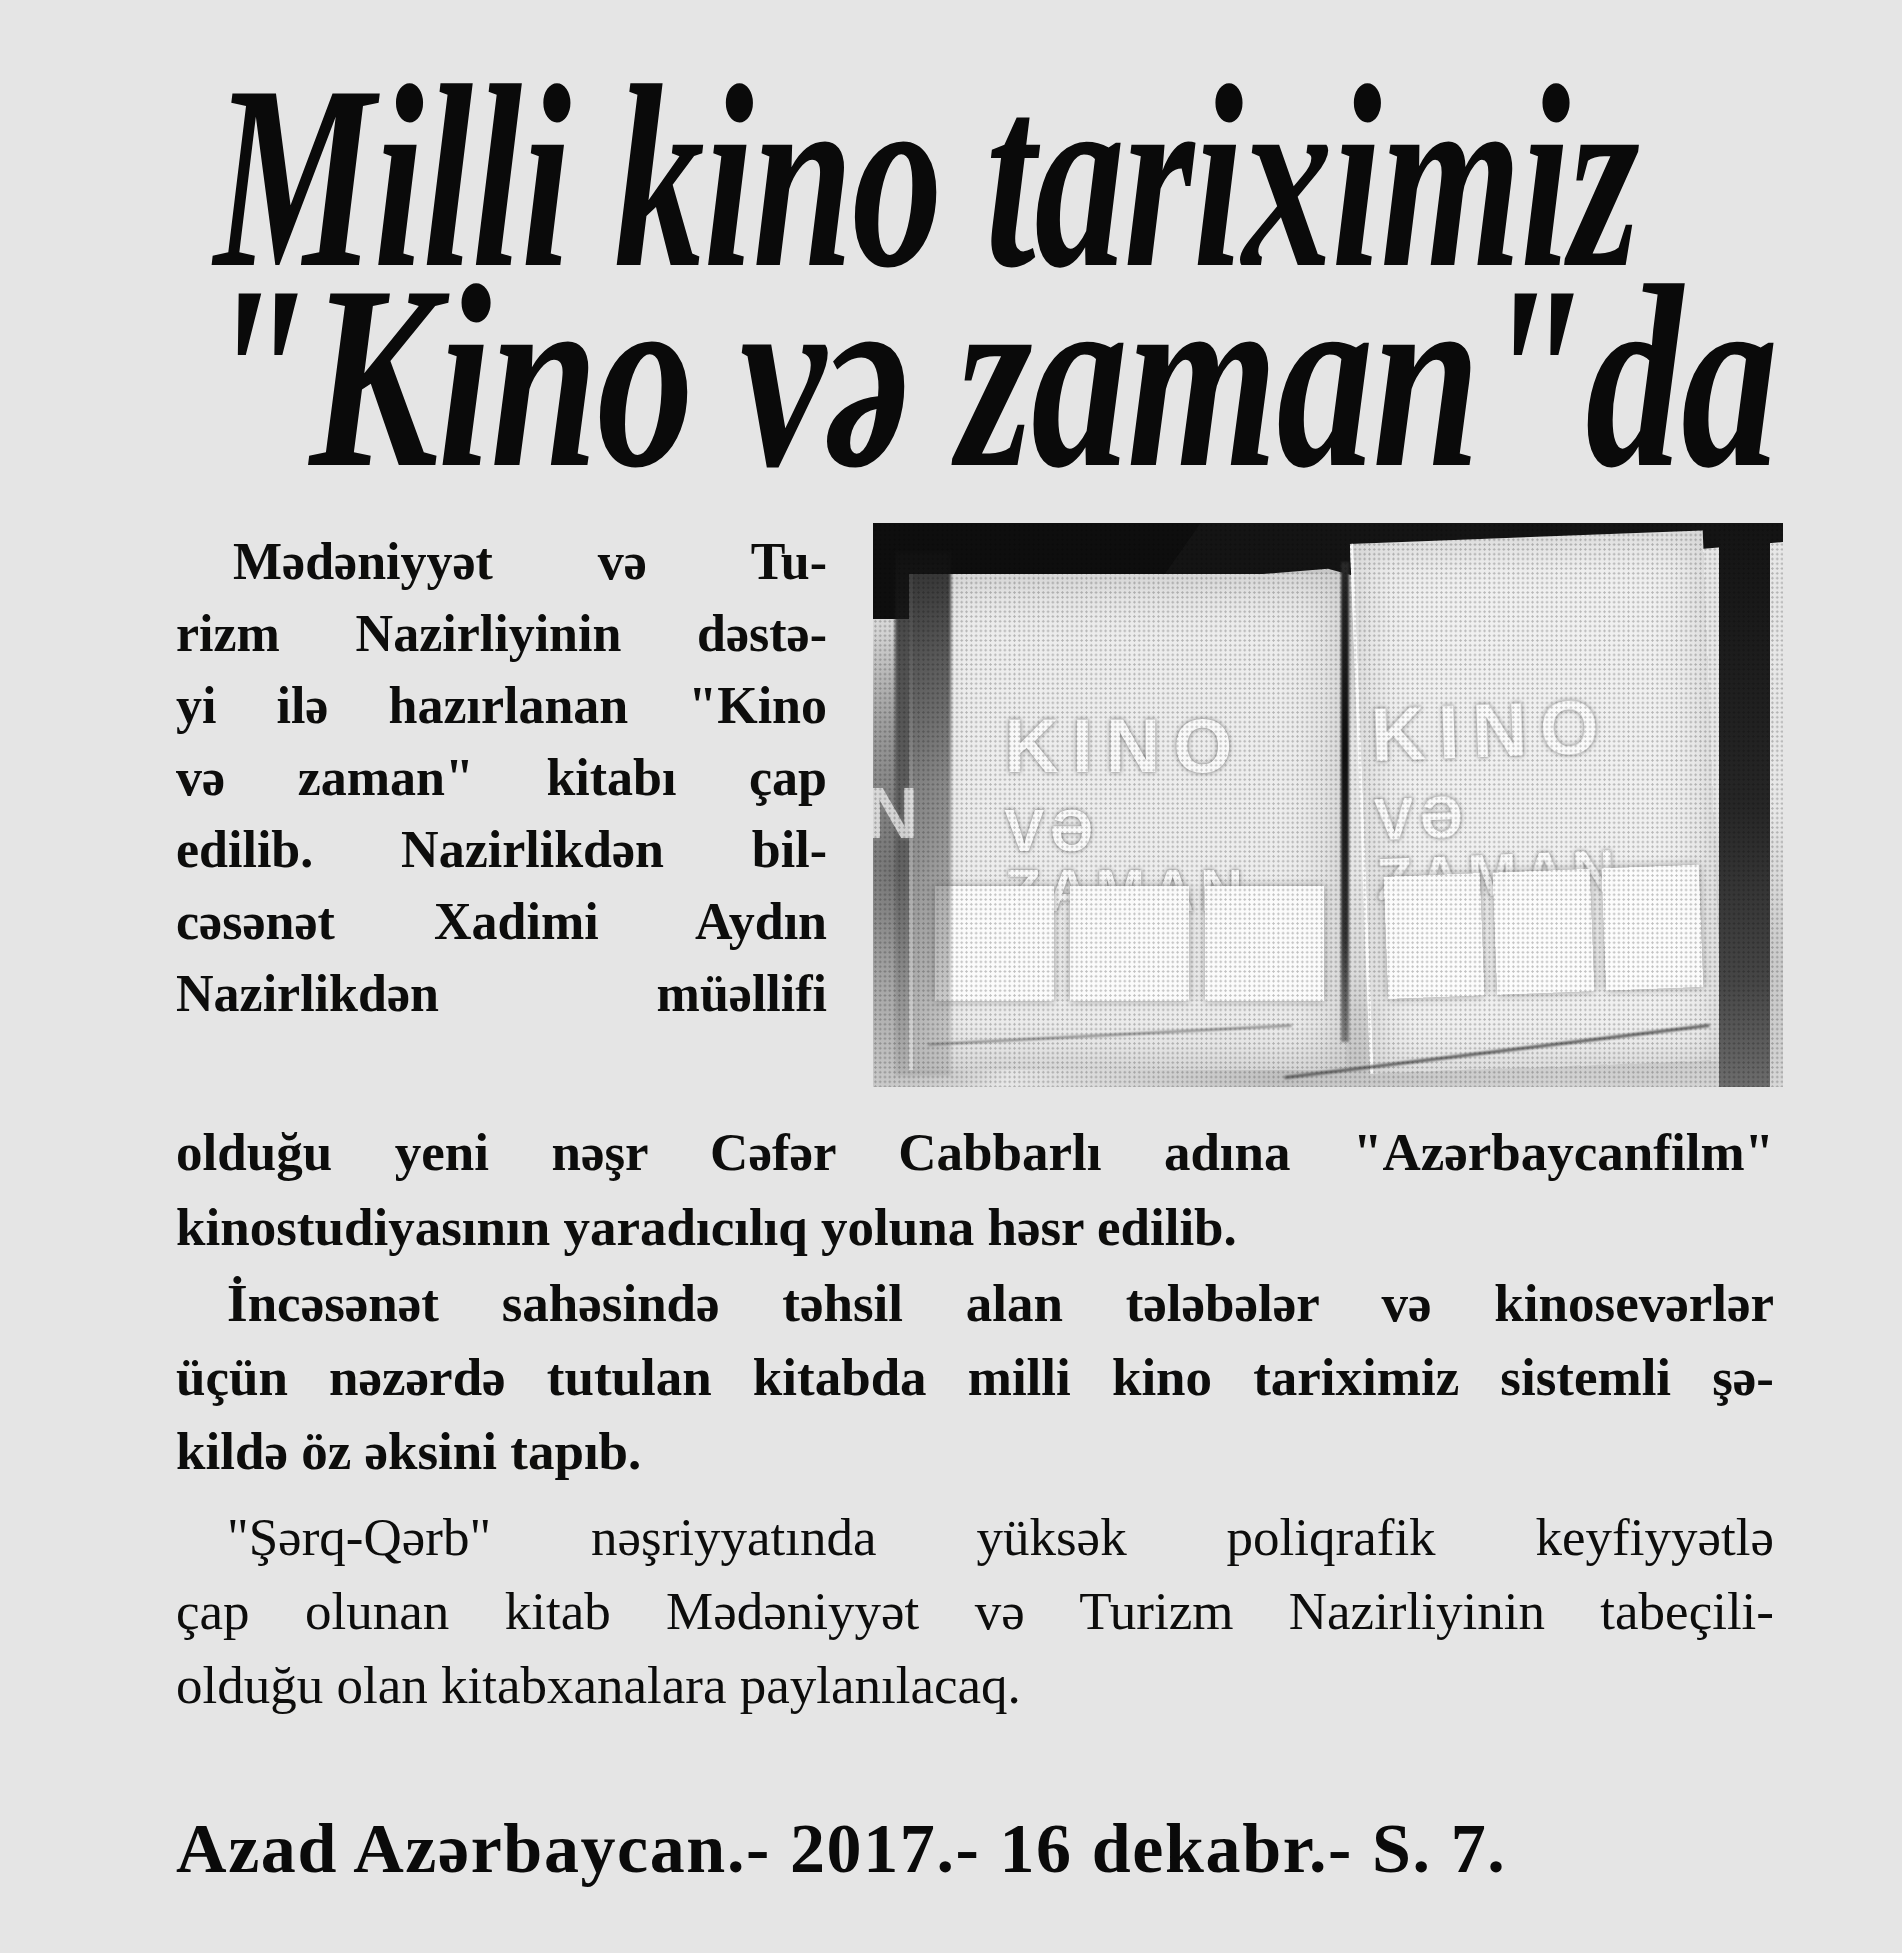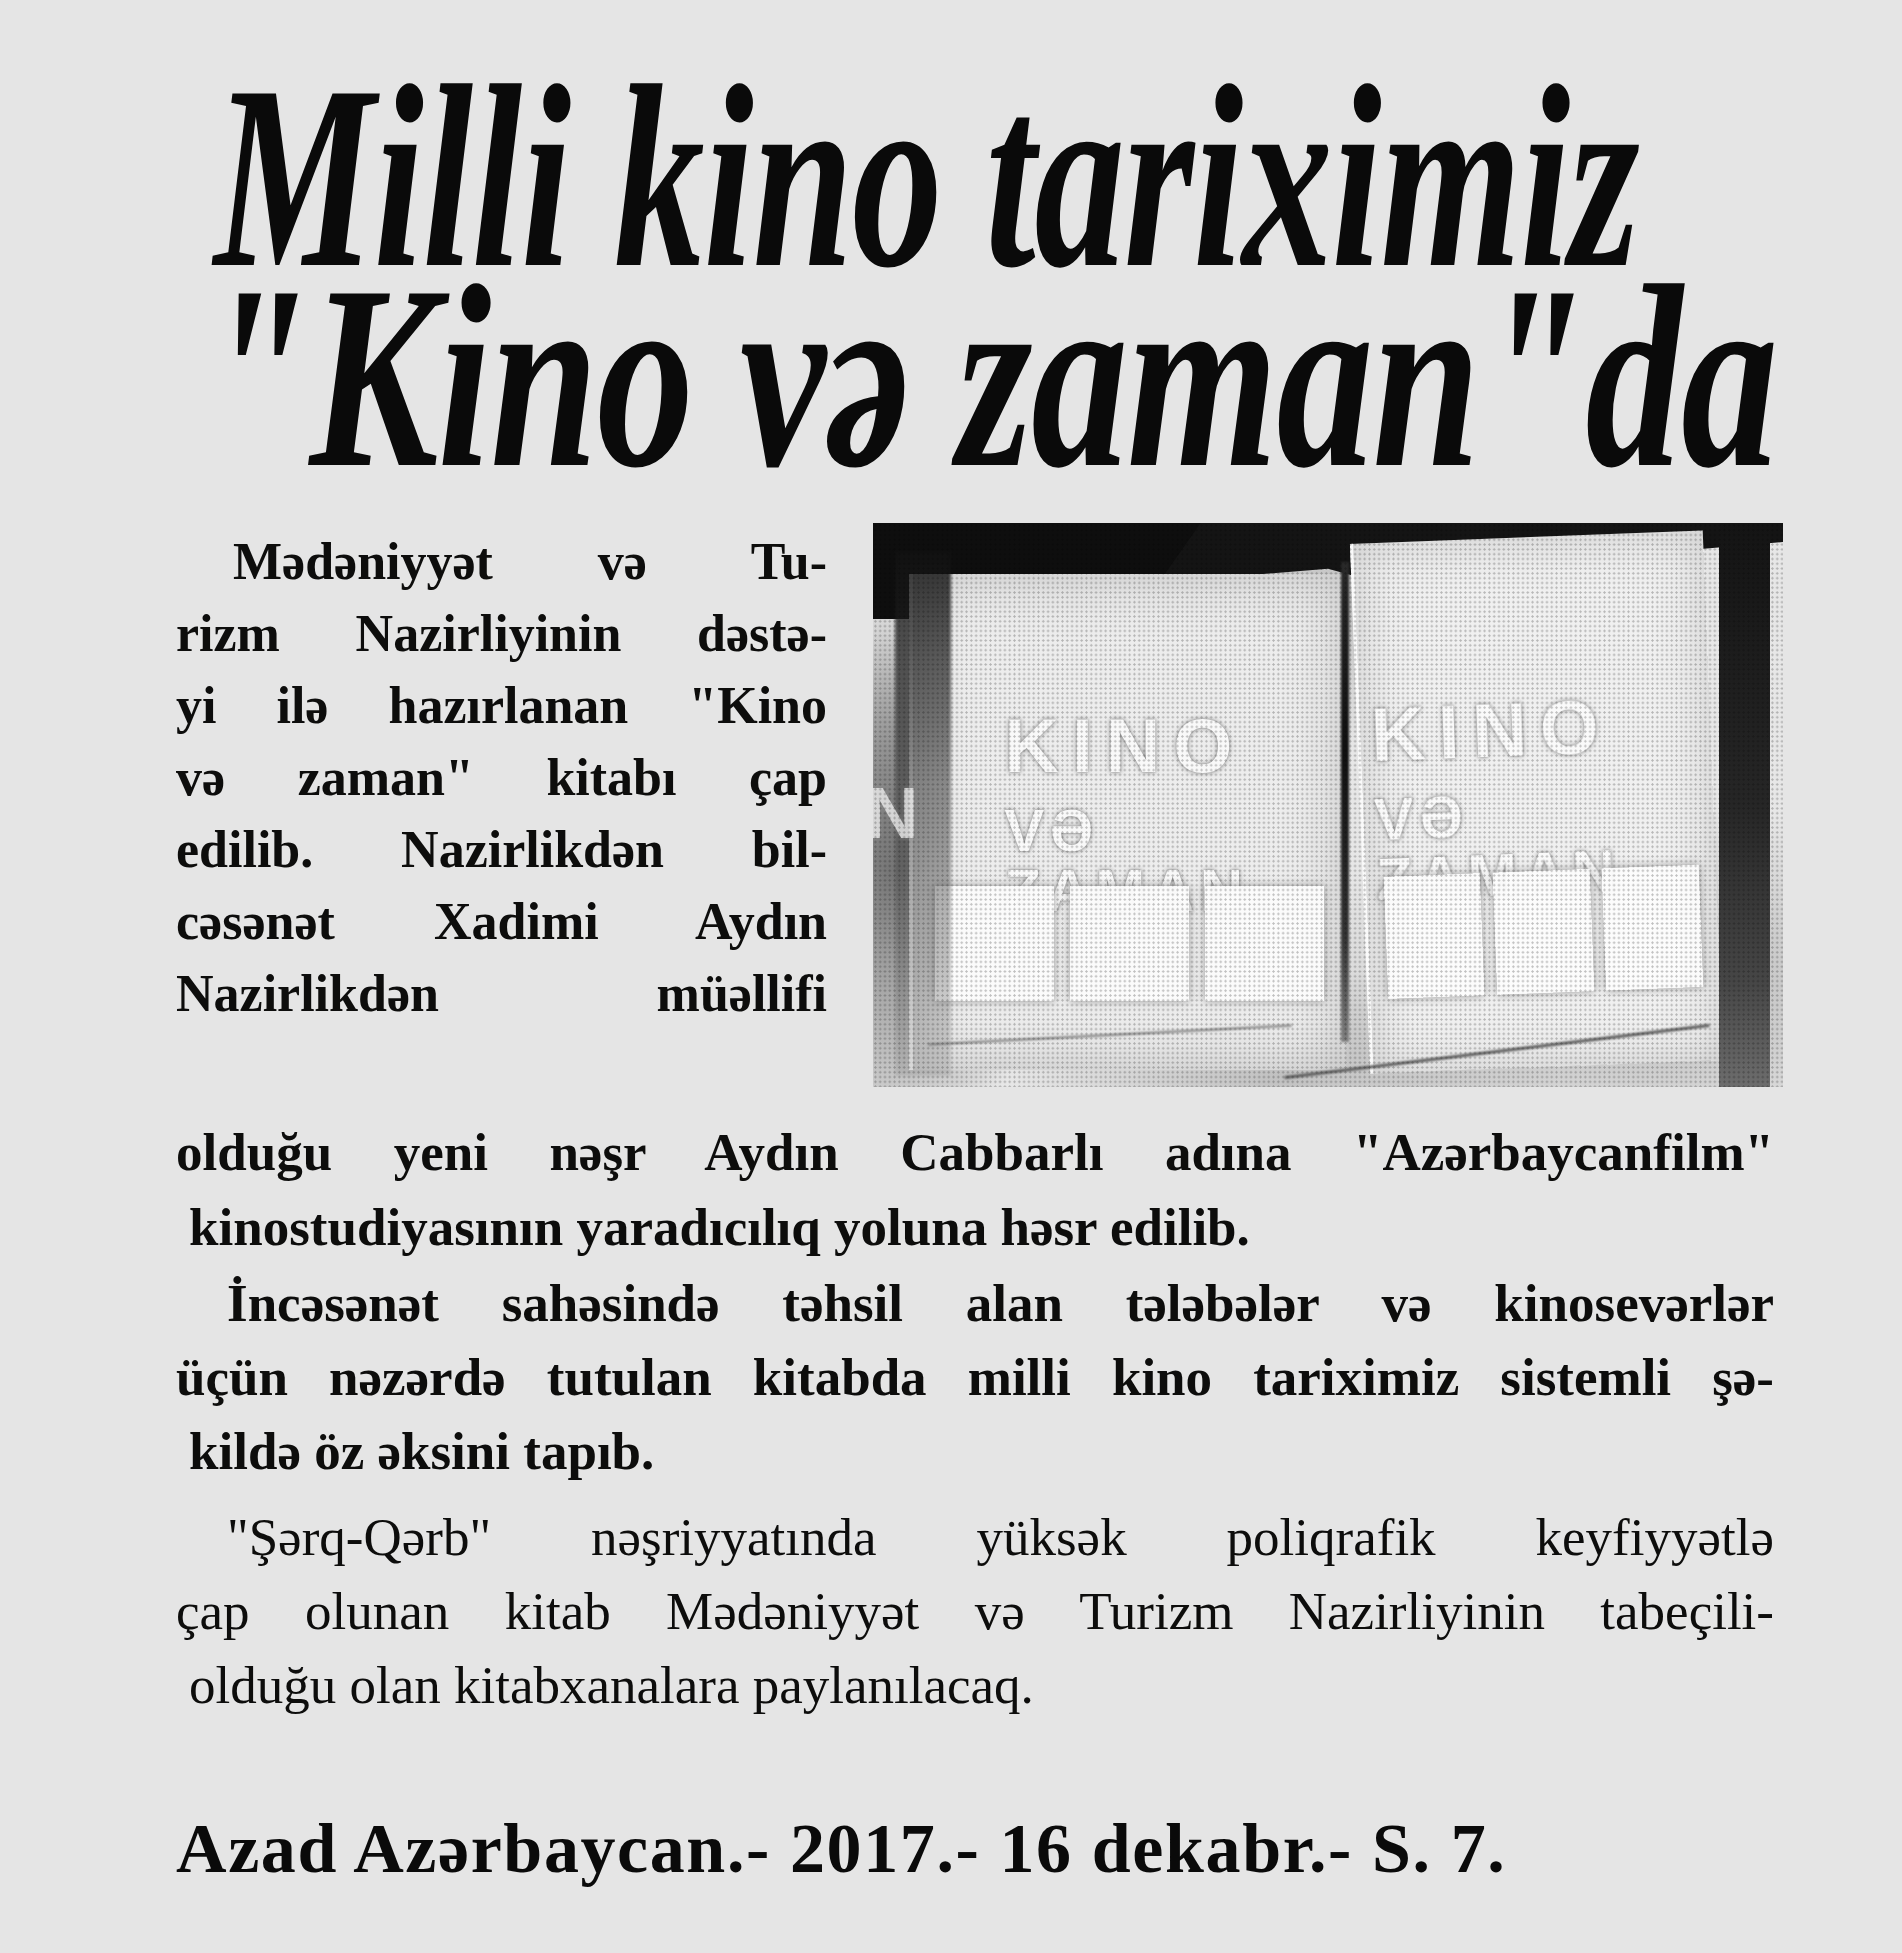--- a/index.html
+++ b/index.html
@@ -12,21 +12,21 @@
   .hl{
     position:absolute;font-style:italic;font-weight:700;white-space:nowrap;
     transform-origin:left top;color:#0a0a0a;line-height:1;
   }
   .hl1{left:214px;top:46px;font-size:262px;transform:scaleX(0.69);letter-spacing:-1.6px;}
   .hl2{left:203px;top:246px;font-size:262px;transform:scaleX(0.74);letter-spacing:-1.6px;}
 
   
   .txt{position:absolute;color:#0d0d0c;}
   .ln{display:block;white-space:nowrap;text-align:justify;text-align-last:justify;}
-  .ln.last{text-align-last:left;margin-left:13px;}
+  .ln.last{text-align-last:left;}
   .ln.ind{text-indent:57px;}
 
   .col{left:176px;top:526px;width:651px;font-size:52px;line-height:72px;font-weight:700;}
   .wide{left:176px;top:1115px;width:1598px;font-size:53px;line-height:75px;font-weight:700;}
   .para2{left:176px;top:1266px;width:1598px;font-size:53px;line-height:74px;font-weight:700;}
   .para3{left:176px;top:1500px;width:1598px;font-size:53px;line-height:74px;font-weight:400;}
   .para2 .ln.ind,.para3 .ln.ind{text-indent:51px;}
 
   .cite{
     position:absolute;left:176px;top:1809px;font-size:70px;font-weight:700;
@@ -168,21 +168,21 @@
     <span class="ln ind">Mədəniyyət və Tu-</span>
     <span class="ln">rizm Nazirliyinin dəstə-</span>
     <span class="ln">yi ilə hazırlanan "Kino</span>
     <span class="ln">və zaman" kitabı çap</span>
     <span class="ln">edilib. Nazirlikdən bil-</span>
     <span class="ln">cəsənət Xadimi Aydın</span>
     <span class="ln">Nazirlikdən müəllifi</span>
   </div>
 
   <div class="txt wide">
-    <span class="ln">olduğu yeni nəşr Aydın Cabbarlı adına "Azərbaycanfilm"</span>
+    <span class="ln">olduğu yeni nəşr Cəfər Cabbarlı adına "Azərbaycanfilm"</span>
     <span class="ln last">kinostudiyasının yaradıcılıq yoluna həsr edilib.</span>
   </div>
 
   <div class="txt para2">
     <span class="ln ind">İncəsənət sahəsində təhsil alan tələbələr və kinosevərlər</span>
     <span class="ln">üçün nəzərdə tutulan kitabda milli kino tariximiz sistemli şə-</span>
     <span class="ln last">kildə öz əksini tapıb.</span>
   </div>
 
   <div class="txt para3">

